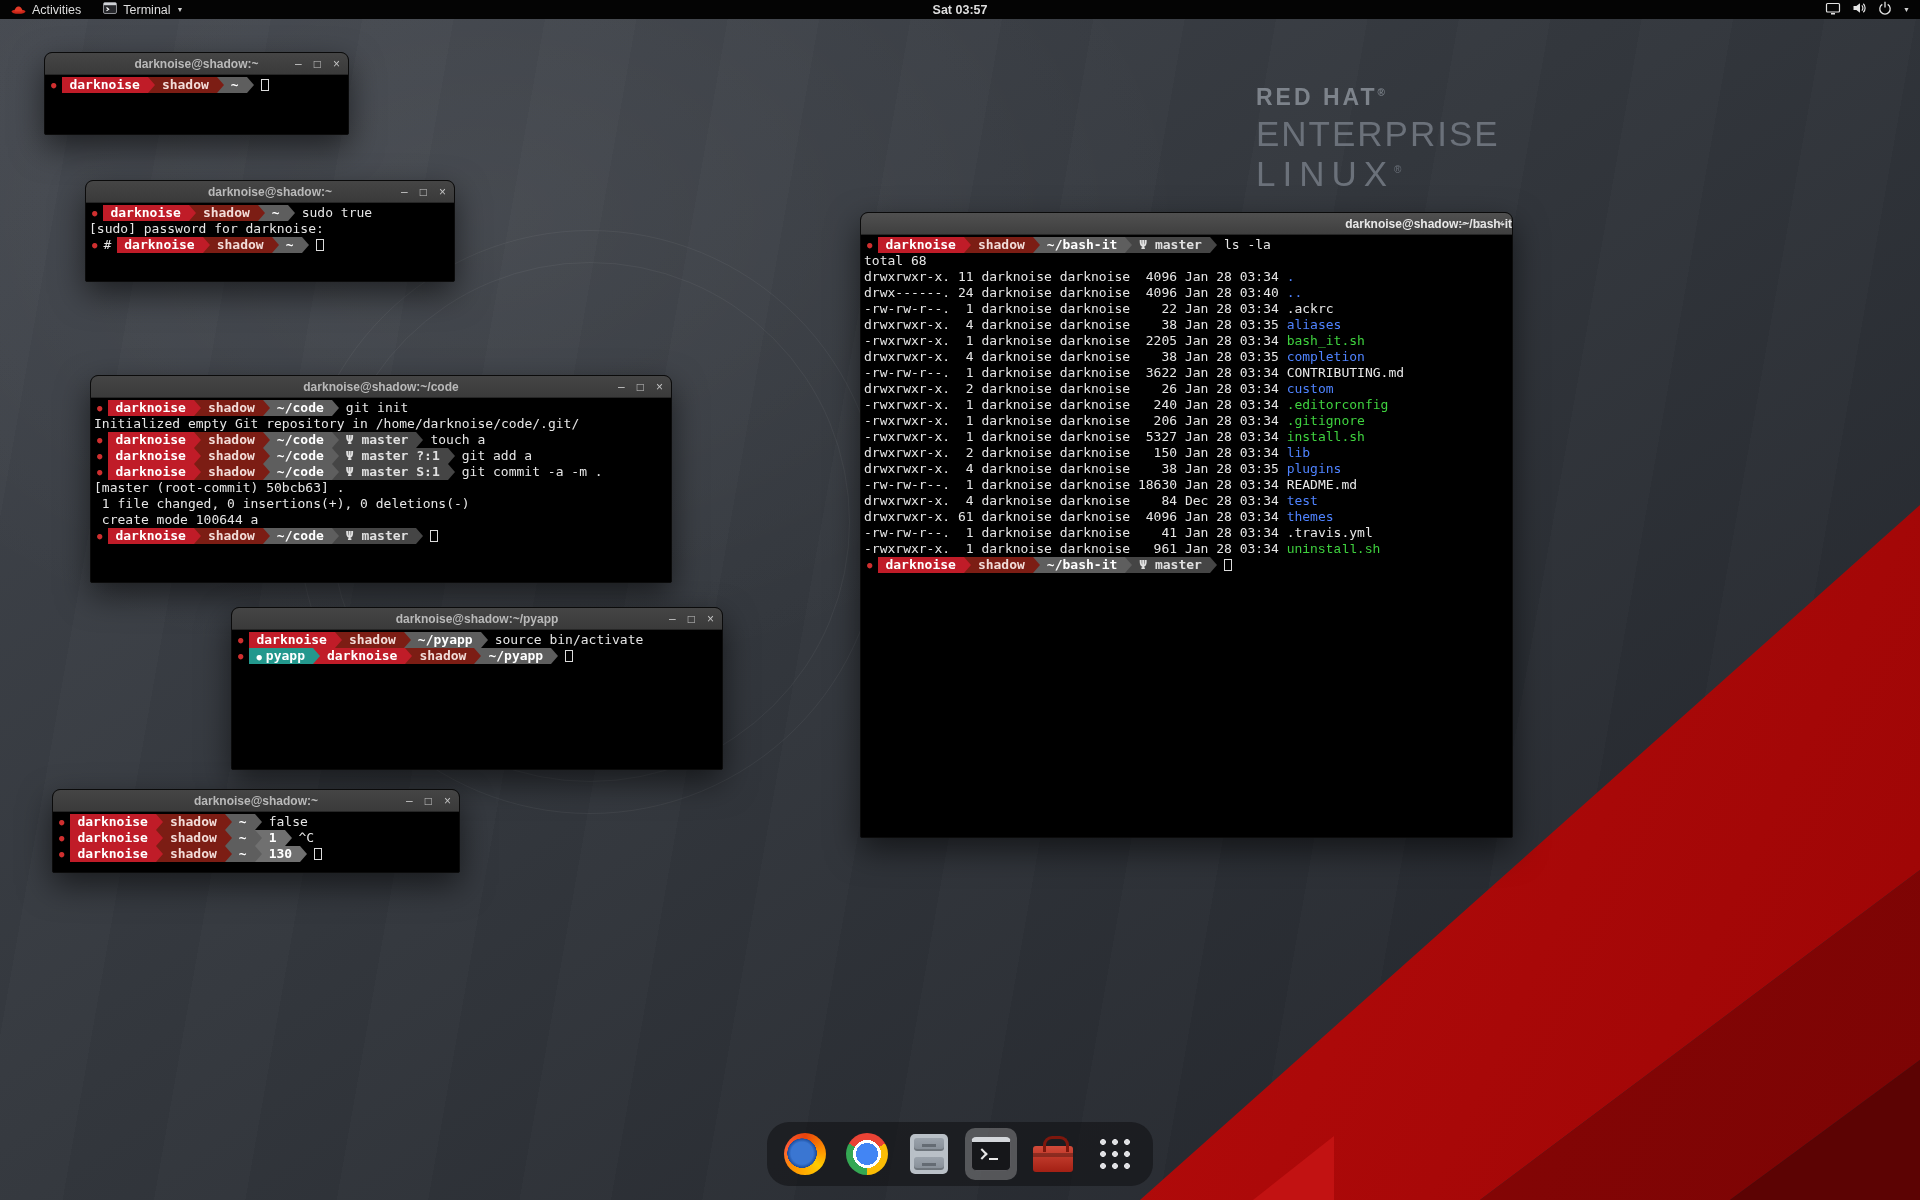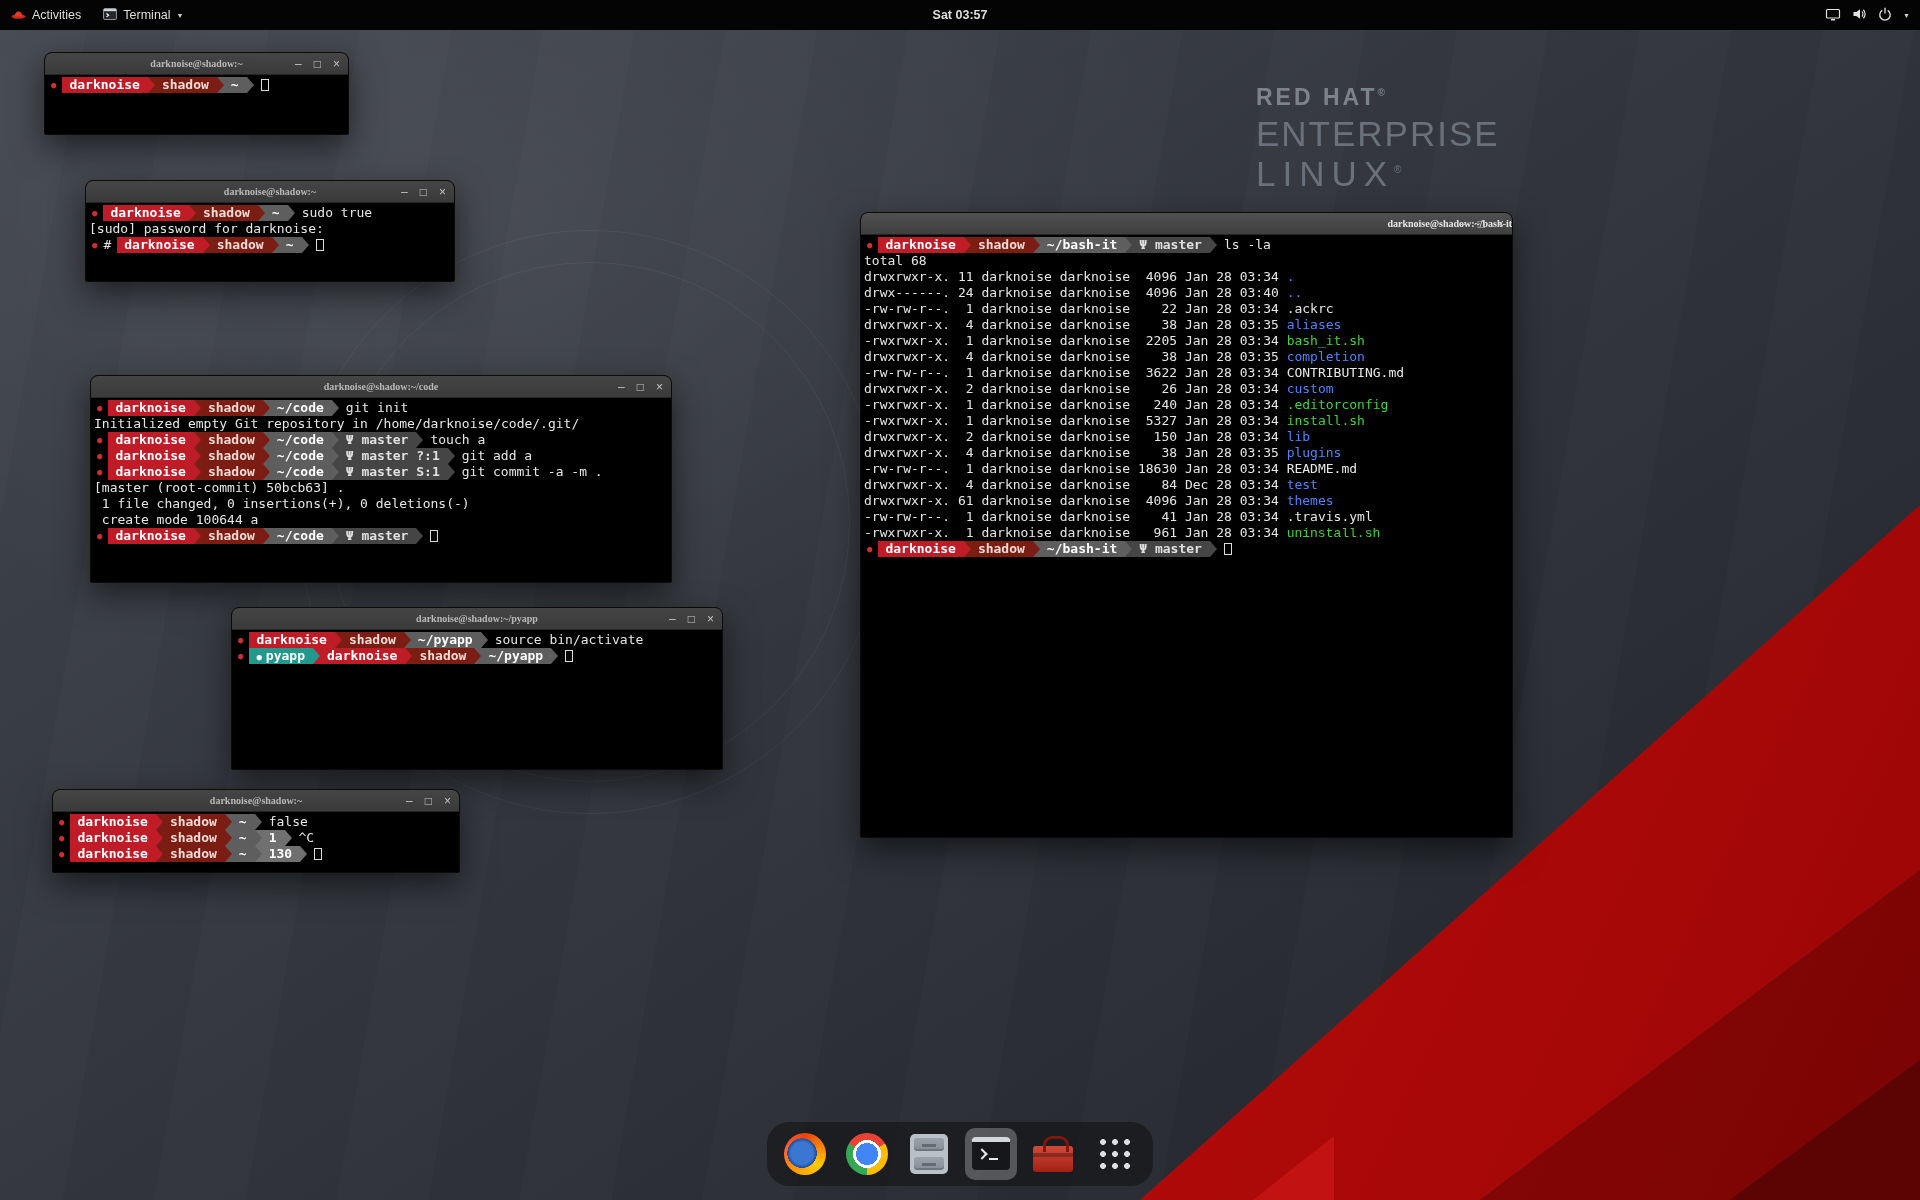--- a/index.html
+++ b/index.html
@@ -22,31 +22,31 @@
   .bandB { background:linear-gradient(115deg,#a30a0a,#7c0404); clip-path:polygon(1480px 1200px, 1920px 870px, 1920px 1060px, 1730px 1200px); }
   .bandC { background:#5c0303; clip-path:polygon(1730px 1200px, 1920px 1060px, 1920px 1200px); }
   .bandD { background:#c21212; clip-path:polygon(1253px 1200px, 1334px 1136px, 1334px 1200px); }
   .brand { position:absolute; left:1256px; top:84px; color:#767c84; }
   .brand sup { font-size:10px; vertical-align:super; }
   .brand-l1 { font-size:23px; font-weight:bold; letter-spacing:3px; color:#7d838b; }
   .brand-l2 { font-size:35px; font-weight:normal; letter-spacing:2px; margin-top:3px; color:#6b717a; }
   .brand-l3 { font-size:35px; font-weight:normal; letter-spacing:7px; color:#6b717a; }
 
   
-  .topbar { position:absolute; left:0; top:0; right:0; height:30px; background:#040404; display:flex; align-items:center; color:#dedede; font-size:12.5px; z-index:50; }
+  .topbar { position:absolute; left:0; top:0; right:0; height:19px; background:#040404; display:flex; align-items:center; color:#dedede; font-size:12.5px; z-index:50; }
   .tb-item { display:flex; align-items:center; gap:6px; height:100%; padding:0 11px; }
   .tb-clock { position:absolute; left:50%; transform:translateX(-50%); font-weight:bold; }
   .tb-status { margin-left:auto; display:flex; align-items:center; gap:10px; height:100%; padding:0 10px; }
   .tb-caret { font-size:7px; color:#cfcfcf; }
 
   
   .win { position:absolute; background:#000; border:1px solid #0b0b0b; border-radius:8px 8px 2px 2px; box-shadow:0 12px 32px rgba(0,0,0,.55); z-index:10; }
   .titlebar { height:22px; background:linear-gradient(#454545,#3a3a3a); border-bottom:1px solid #262626; border-radius:7px 7px 0 0; position:relative; }
   .focused .titlebar { background:linear-gradient(#505050,#3f3f3f); }
-  .title { position:absolute; left:0; right:0; text-align:center; line-height:22px; font-size:10px; font-weight:bold; color:#b9b9b9;font-family:Liberation Serif, serif; }
+  .title { position:absolute; left:0; right:0; text-align:center; line-height:22px; font-size:12px; font-weight:bold; color:#b9b9b9; }
   .focused .title { color:#e8e8e8;text-align:right; }
   .wbtns { position:absolute; right:8px; top:0; height:22px; display:flex; gap:12px; align-items:center; color:#c4c4c4; font-size:12px; z-index:2; }
   .wbtn { line-height:1; }
   .term { position:absolute; top:23px; left:1px; right:1px; bottom:1px; background:#000; padding:1px 2px;
           font:13px/16px "DejaVu Sans Mono", monospace; color:#e6e6e6; overflow:hidden; }
   .tline { height:16px; white-space:pre; line-height:16px; }
   .tline.prompt { display:flex; align-items:stretch; }
   .licon { color:#cf2f2f; font-size:9px; line-height:16px; padding:0 6px 0 3px; }
   .rootpre { line-height:16px; padding-right:6px; }
   .seg { line-height:16px; padding:0 8px 0 7px; font-weight:bold; }
@@ -250,20 +250,21 @@
         <div class="tline out">total 68</div>
         <div class="tline out"><span>drwxrwxr-x. 11 darknoise darknoise  4096 Jan 28 03:34 </span><span style="color: rgb(79, 131, 255);">.</span></div>
         <div class="tline out"><span>drwx------. 24 darknoise darknoise  4096 Jan 28 03:40 </span><span style="color: rgb(79, 131, 255);">..</span></div>
         <div class="tline out"><span>-rw-rw-r--.  1 darknoise darknoise    22 Jan 28 03:34 </span><span style="color: rgb(232, 232, 232);">.ackrc</span></div>
         <div class="tline out"><span>drwxrwxr-x.  4 darknoise darknoise    38 Jan 28 03:35 </span><span style="color: rgb(79, 131, 255);">aliases</span></div>
         <div class="tline out"><span>-rwxrwxr-x.  1 darknoise darknoise  2205 Jan 28 03:34 </span><span style="color: rgb(63, 210, 63);">bash_it.sh</span></div>
         <div class="tline out"><span>drwxrwxr-x.  4 darknoise darknoise    38 Jan 28 03:35 </span><span style="color: rgb(79, 131, 255);">completion</span></div>
         <div class="tline out"><span>-rw-rw-r--.  1 darknoise darknoise  3622 Jan 28 03:34 </span><span style="color: rgb(232, 232, 232);">CONTRIBUTING.md</span></div>
         <div class="tline out"><span>drwxrwxr-x.  2 darknoise darknoise    26 Jan 28 03:34 </span><span style="color: rgb(79, 131, 255);">custom</span></div>
         <div class="tline out"><span>-rwxrwxr-x.  1 darknoise darknoise   240 Jan 28 03:34 </span><span style="color: rgb(63, 210, 63);">.editorconfig</span></div>
+        <div class="tline out"><span>-rwxrwxr-x.  1 darknoise darknoise   206 Jan 28 03:34 </span><span style="color: rgb(63, 210, 63);">.gitignore</span></div>
         <div class="tline out"><span>-rwxrwxr-x.  1 darknoise darknoise  5327 Jan 28 03:34 </span><span style="color: rgb(63, 210, 63);">install.sh</span></div>
         <div class="tline out"><span>drwxrwxr-x.  2 darknoise darknoise   150 Jan 28 03:34 </span><span style="color: rgb(79, 131, 255);">lib</span></div>
         <div class="tline out"><span>drwxrwxr-x.  4 darknoise darknoise    38 Jan 28 03:35 </span><span style="color: rgb(79, 131, 255);">plugins</span></div>
         <div class="tline out"><span>-rw-rw-r--.  1 darknoise darknoise 18630 Jan 28 03:34 </span><span style="color: rgb(232, 232, 232);">README.md</span></div>
         <div class="tline out"><span>drwxrwxr-x.  4 darknoise darknoise    84 Dec 28 03:34 </span><span style="color: rgb(79, 131, 255);">test</span></div>
         <div class="tline out"><span>drwxrwxr-x. 61 darknoise darknoise  4096 Jan 28 03:34 </span><span style="color: rgb(79, 131, 255);">themes</span></div>
         <div class="tline out"><span>-rw-rw-r--.  1 darknoise darknoise    41 Jan 28 03:34 </span><span style="color: rgb(232, 232, 232);">.travis.yml</span></div>
         <div class="tline out"><span>-rwxrwxr-x.  1 darknoise darknoise   961 Jan 28 03:34 </span><span style="color: rgb(63, 210, 63); font-family: Liberation Mono, monospace;">uninstall.sh</span></div>
         <div class="tline prompt"><span class="licon">●</span><span class="seg" style="background: rgb(192, 28, 40); color: rgb(255, 255, 255);">darknoise</span><span class="sep" style="border-left-color: rgb(192, 28, 40); background: rgb(124, 29, 20);"></span><span class="seg" style="background: rgb(124, 29, 20); color: rgb(242, 220, 216);">shadow</span><span class="sep" style="border-left-color: rgb(124, 29, 20); background: rgb(94, 94, 94);"></span><span class="seg" style="background: rgb(94, 94, 94); color: rgb(255, 255, 255);">~/bash-it</span><span class="sep" style="border-left-color: rgb(94, 94, 94); background: rgb(69, 69, 69);"></span><span class="seg" style="background: rgb(69, 69, 69); color: rgb(224, 224, 224);">Ψ master</span><span class="sep" style="border-left-color: rgb(69, 69, 69);"></span><span class="cursor"></span></div>
       </div>

